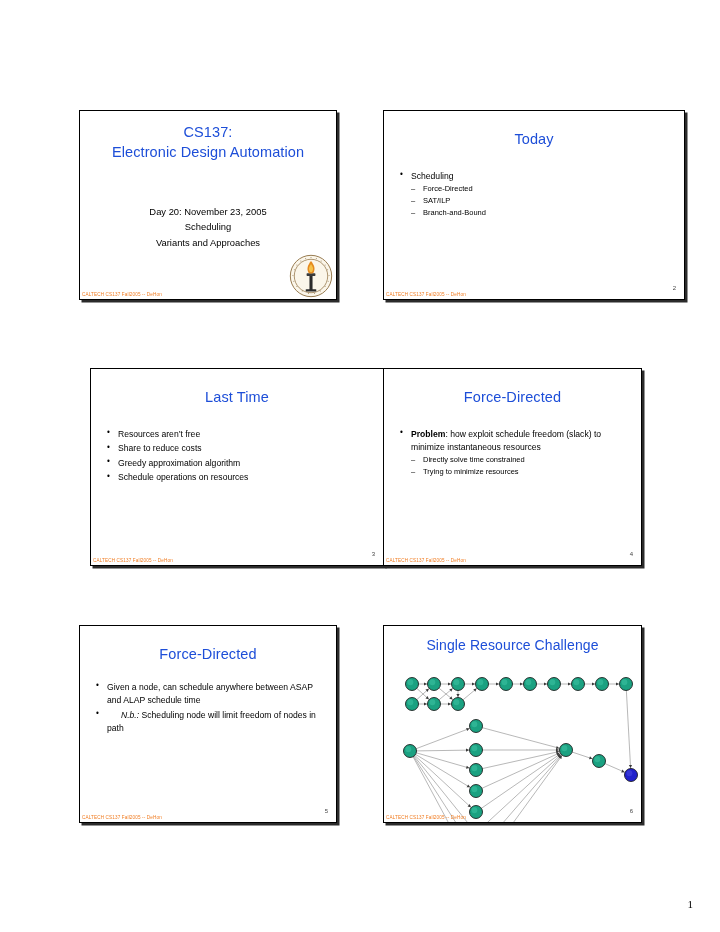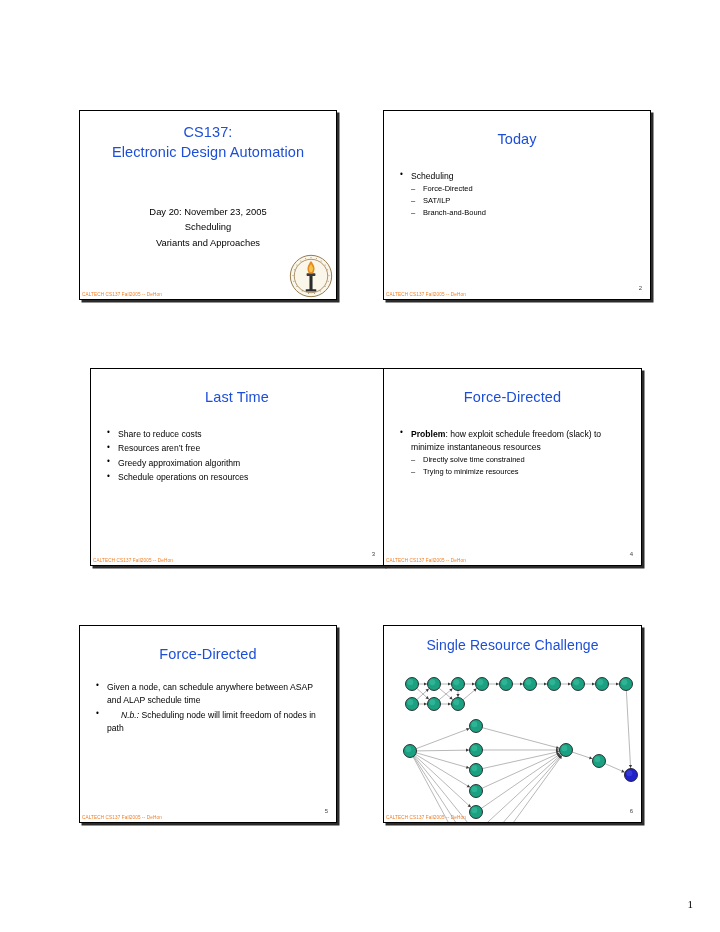--- a/index.html
+++ b/index.html
@@ -194,21 +194,21 @@
           <rect x="38" y="80" width="24" height="5" rx="1.5" fill="#2b2b2b"></rect>
           <path d="M50 16 C58 26 60 34 56 42 C54 45 46 45 44 42 C40 34 42 26 50 16 Z" fill="#E58A1E"></path>
           <path d="M50 23 C55 30 56 35 53 40 C51.5 42 48.5 42 47 40 C44 35 45 30 50 23 Z" fill="#F6C34B"></path>
         </svg>
       </div>
 
       <div class="footer">CALTECH CS137 Fall2005 -- DeHon</div>
     </div>
   </div>
 
-  <div class="slide" style="left:383px; top:110px; width:268px; height:190px;">
+  <div class="slide" style="left:383px; top:110px; width:302px; height:190px;">
     <div class="slide-inner">
       <div class="s-title" style="margin-top:19px;">Today</div>
       <div class="body-area" style="margin-top:20px;">
         <ul class="lvl1">
           <li>
             <span>Scheduling</span>
             <ul class="lvl2">
               <li>
                 <span>Force-Directed</span>
               </li>
@@ -226,24 +226,24 @@
       <div class="pagenum">2</div>
     </div>
   </div>
 
   <div class="slide" style="left:90px; top:368px; width:294px; height:198px;">
     <div class="slide-inner">
       <div class="s-title" style="margin-top:19px;">Last Time</div>
       <div class="body-area" style="margin-top:20px;">
         <ul class="lvl1">
           <li>
+            <span>Resources aren’t free</span>
+          </li>
+          <li>
             <span>Share to reduce costs</span>
-          </li>
-          <li>
-            <span>Resources aren’t free</span>
           </li>
           <li>
             <span>Greedy approximation algorithm</span>
           </li>
           <li>
             <span>Schedule operations on resources</span>
           </li>
         </ul>
       </div>
       <div class="footer">CALTECH CS137 Fall2005 -- DeHon</div>

